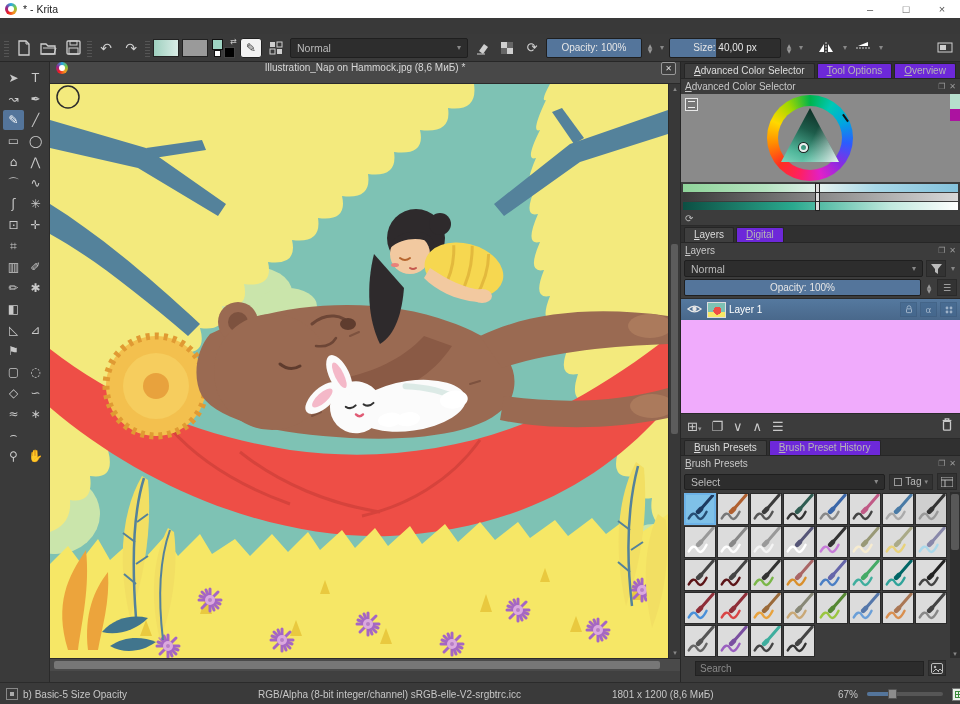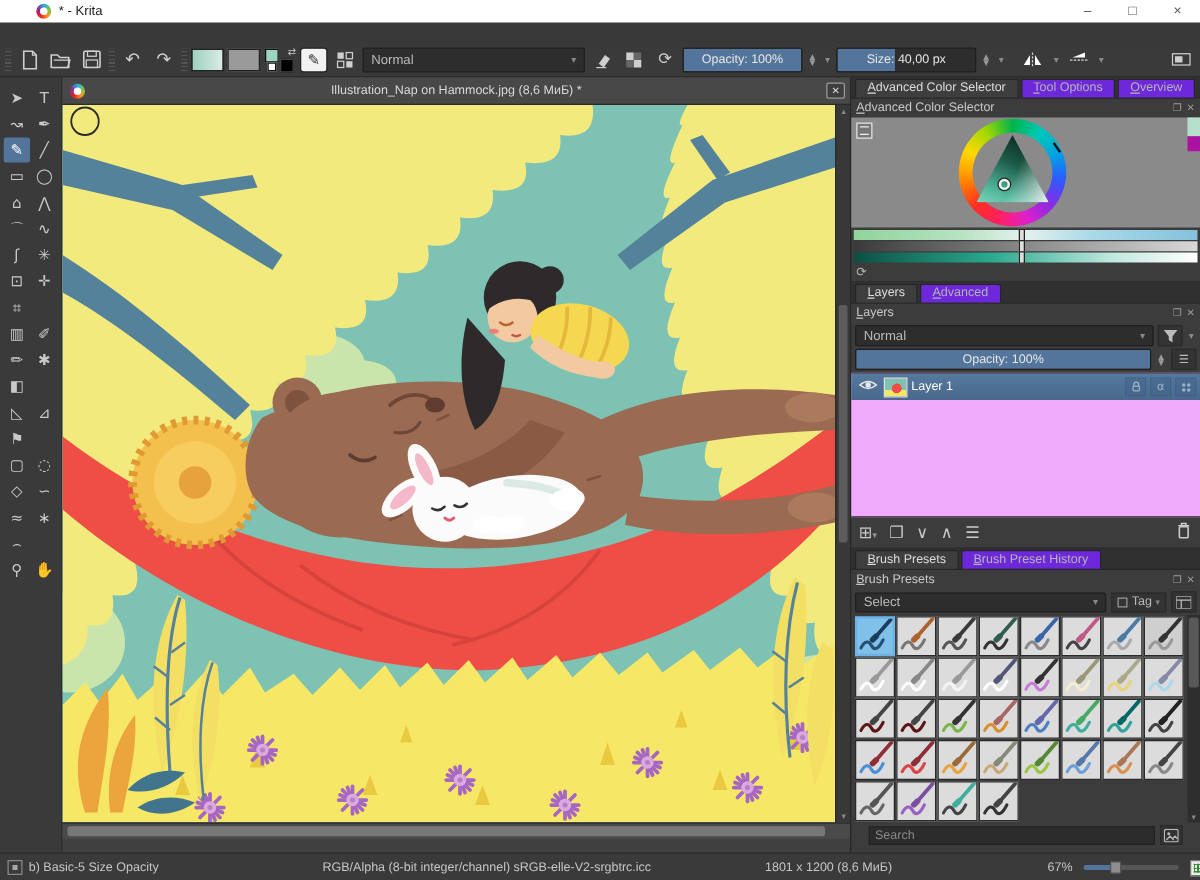--- a/index.html
+++ b/index.html
@@ -6,21 +6,21 @@
   *{box-sizing:border-box;}
   .app{position:relative;width:960px;height:704px;background:#393939;
        font-family:"Liberation Sans","DejaVu Sans",sans-serif;color:#d0d0d0;
        font-size:11px;overflow:hidden;user-select:none;}
   .glyph{font-family:"DejaVu Sans",sans-serif;}
   .mn{display:inline-block;}
   .mn::first-letter{text-decoration:underline;}
 
   
   .titlebar{position:absolute;left:0;top:0;width:960px;height:18px;background:var(--titlebar-bg,#fff);
-            display:flex;align-items:center;color:#222;font-size:10.5px;padding-left:24px;}
+            display:flex;align-items:center;color:#222;font-size:10.5px;}
   .krita-logo{width:12px;height:12px;border-radius:50%;margin:0 6px 0 5px;
       background:conic-gradient(#29abe2,#7ac943,#f7931e,#ed1c24,#93278f,#29abe2);position:relative;}
   .krita-logo::after{content:"";position:absolute;left:3px;top:3px;width:6px;height:6px;border-radius:50%;
       background:#fff;}
   .win-controls{margin-left:auto;display:flex;align-items:center;gap:0;height:100%;}
   .win-btn{width:36px;height:100%;display:flex;align-items:center;justify-content:center;color:#555;font-size:11px;}
 
   
   .menubar{position:absolute;left:0;top:18px;width:960px;height:16px;background:#3a3a3a;
            border-bottom:1px solid #2c2c2c;display:flex;align-items:center;padding-left:4px;}
@@ -59,21 +59,21 @@
            border-right:1px solid #2a2a2a;display:flex;flex-wrap:wrap;align-content:flex-start;
            padding:6px 3px;gap:1px;}
   .tool{width:21px;height:20px;display:flex;align-items:center;justify-content:center;color:#c9c9c9;
         font-size:12px;border-radius:2px;}
   .tool.active{background:var(--accent-blue,#4d749c);color:#fff;}
   .tool.blank{visibility:hidden;}
 
   
   .canvas-window{position:absolute;left:50px;top:0;width:630px;height:620px;background:#404040;}
   .canvas-titlebar{position:absolute;left:0;top:0;width:630px;height:22px;background:#484848;
-      border-bottom:1px solid #2a2a2a;display:flex;align-items:center;padding:0 4px;}
+      border-bottom:1px solid #2a2a2a;display:flex;padding:0 4px;}
   .canvas-title{position:absolute;left:0;right:0;text-align:center;color:#d8d8d8;font-size:10px;}
   .canvas-close{margin-left:auto;width:15px;height:13px;border:1px solid #999;border-radius:2px;
       display:flex;align-items:center;justify-content:center;color:#ddd;font-size:8px;z-index:2;background:#3e3e3e;}
   .canvas-viewport{position:absolute;left:0;top:22px;width:618px;height:574px;overflow:hidden;background:var(--canvas-teal,#7ec2b4);}
   .canvas-viewport svg{display:block;}
   .vscroll{position:absolute;right:0;top:22px;width:12px;height:574px;background:#383838;border-left:1px solid #2b2b2b;}
   .vscroll .thumb{position:absolute;left:2px;right:2px;top:160px;height:190px;background:#5c5c5c;border-radius:2px;}
   .vscroll .sarrow{position:absolute;left:0;width:12px;text-align:center;color:#888;font-size:7px;}
   .hscroll{position:absolute;left:0;top:596px;width:630px;height:13px;background:#4a4a4a;border-top:1px solid #2b2b2b;}
   .hscroll .thumb{position:absolute;left:4px;top:2px;height:8px;width:606px;background:#777;border-radius:2px;}
@@ -694,21 +694,21 @@
             <div class="handle"></div>
           </div>
       </div>
       <div class="acs-refresh">
         <span class="glyph">⟳</span>
       </div>
       <div class="sep"></div>
 
       <div class="tabstrip">
         <div class="dtab active mn">Layers</div>
-        <div class="dtab mn">Advanced</div>
+        <div class="dtab mn">Digital</div>
       </div>
       <div class="docker-title">
         <span class="mn">Layers</span>
         <span class="dicons">
           <span class="glyph">❐</span>
           <span class="glyph">✕</span>
         </span>
       </div>
       <div class="layers-combo-row">
         <div class="combo">

